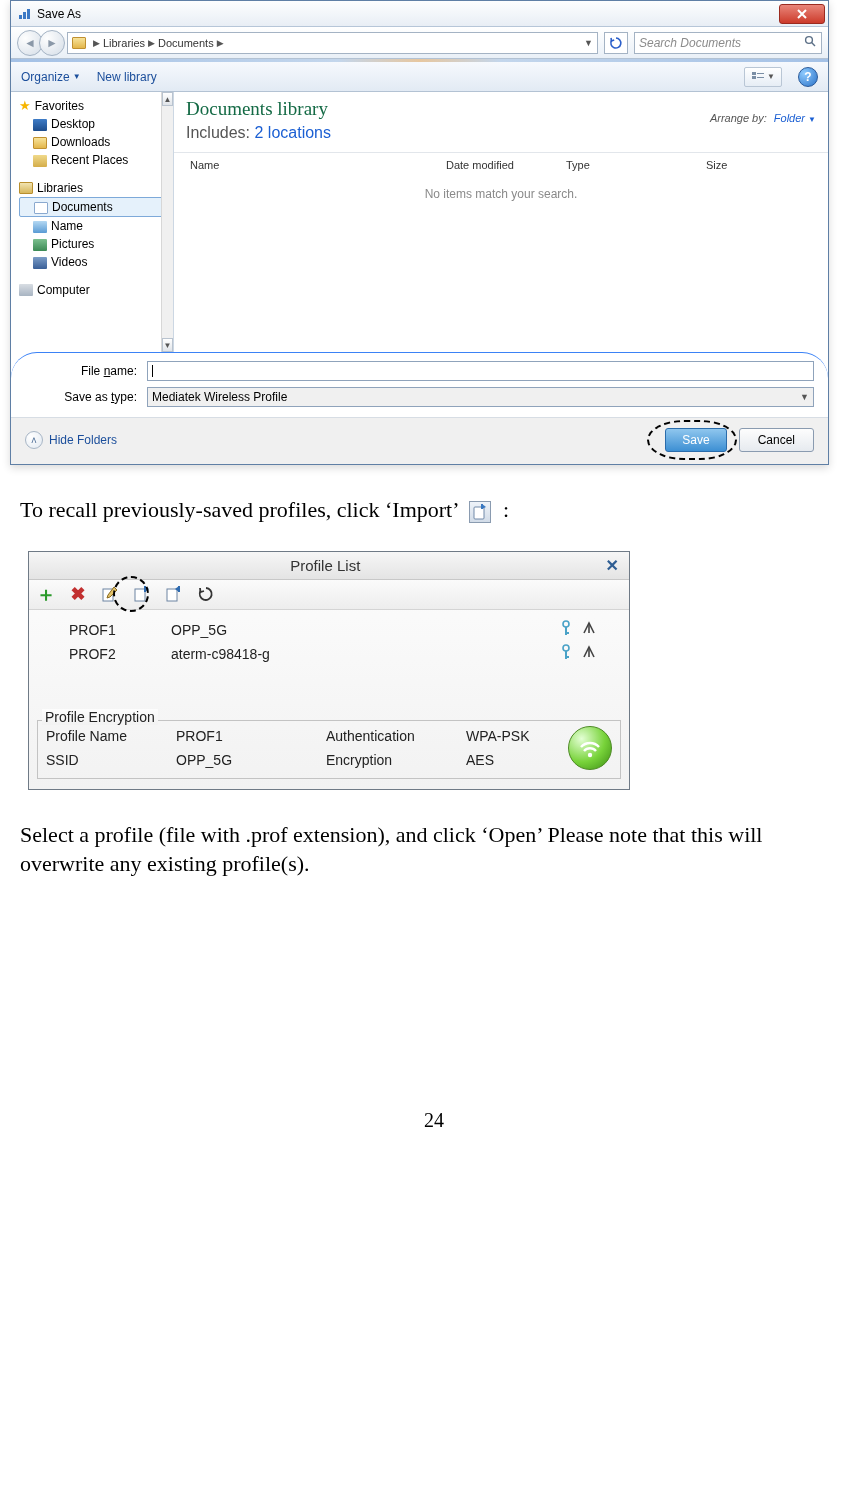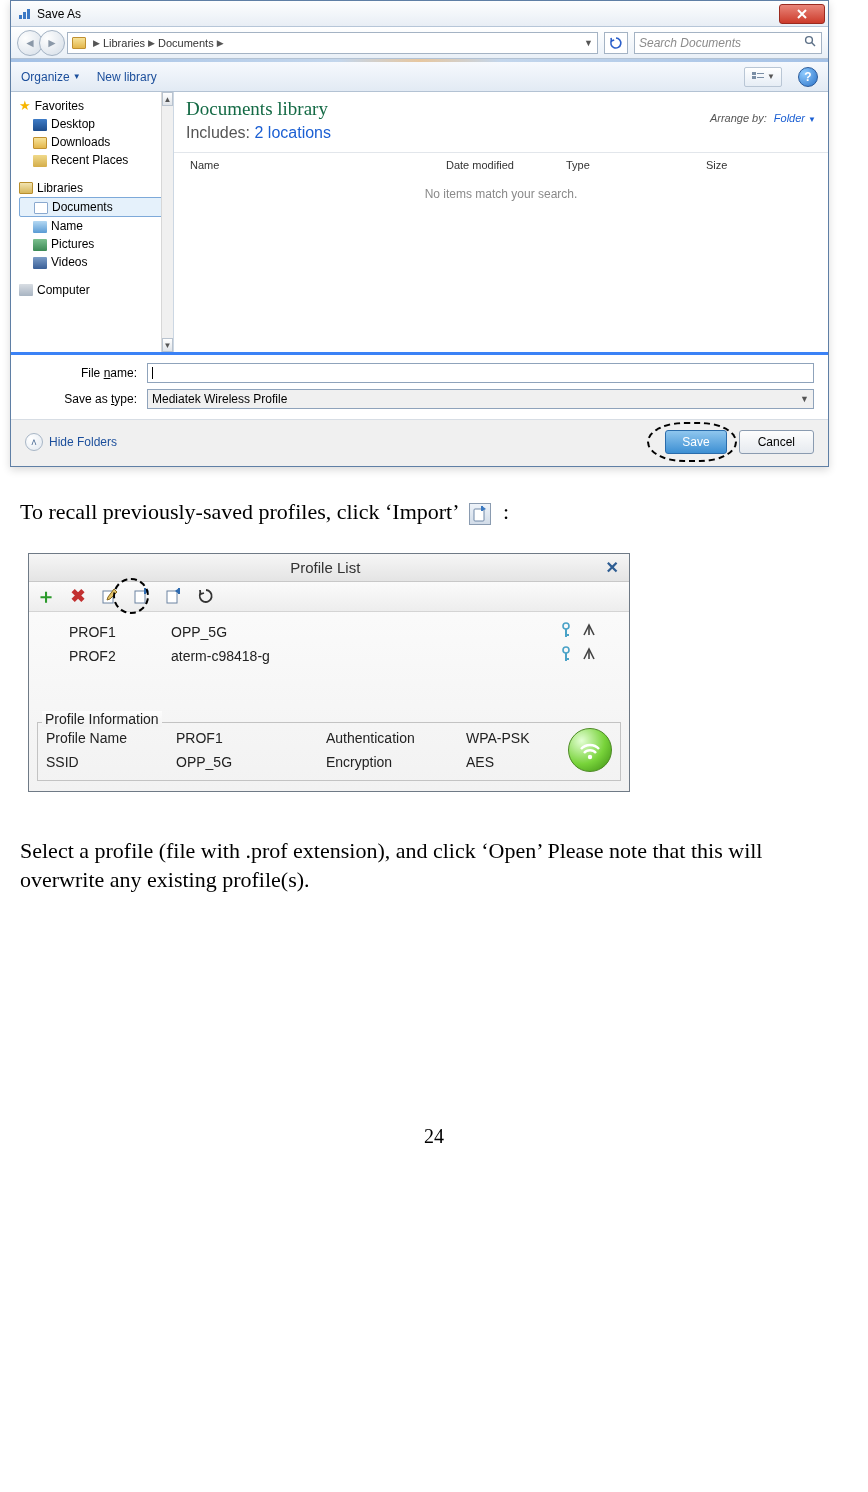--- a/index.html
+++ b/index.html
@@ -63,21 +63,21 @@
   .arrange .val{color:#1b5fd3;margin-left:4px;}
   .arrange .tri{font-size:8px;color:#1b5fd3;}
   .separator{height:1px;background:#e2e6eb;margin:10px -12px 0;}
   .cols{display:flex;font-size:11px;color:#333;padding:6px 0;align-items:center;}
   .col-name{width:260px;padding-left:4px;}
   .col-dm{width:120px;}
   .col-type{width:140px;}
   .col-size{width:80px;}
   .empty-msg{text-align:center;color:#8a8a8a;font-size:12px;margin-top:10px;}
 
-  .file-fields{padding:8px 14px 4px 14px;border-top:3px solid #3b82f6;}
+  .file-fields{padding:8px 14px 4px 14px;border-top:1px solid #3b82f6;border-radius:26px;}
   .field-row{display:flex;align-items:center;margin-bottom:6px;}
   .field-row label{width:122px;text-align:right;padding-right:10px;font-size:12px;}
   .field-row label .u{text-decoration:underline;}
   .field-input{flex:1;height:20px;border:1px solid #8fa3bb;background:#fff;padding:0 4px;display:flex;align-items:center;font-size:12px;}
   .field-input.drop{background:#f0f0f0;justify-content:space-between;}
   .thin-caret{width:1px;height:12px;background:#000;}
 
   .footer{display:flex;align-items:center;padding:10px 14px 12px;gap:12px;background:#f0f0f0;border-top:1px solid #d7dde4;}
   .hide-folders{display:flex;align-items:center;gap:6px;font-size:12px;color:#1b4e9b;}
   .hide-folders .circ{width:18px;height:18px;border-radius:50%;border:1px solid #a8b6c6;background:radial-gradient(circle at 30% 30%,#fff,#e2e9f1);display:flex;align-items:center;justify-content:center;color:#4a6b94;font-size:10px;}
@@ -86,21 +86,21 @@
   .btn.save{background:linear-gradient(#8fc6ee,#3d8fd3);border-color:#2a6cab;color:#fff;padding:0 16px;}
   .dash-oval{position:relative;}
   .dash-oval::before{content:"";position:absolute;left:-18px;right:-10px;top:-8px;bottom:-8px;border:2px dashed #000;border-radius:50%/60%;}
 
   
   .para{font-family:"Times New Roman",serif;font-size:22px;line-height:1.35;margin:0 10px 26px 10px;}
   .import-icon-inline{display:inline-flex;width:22px;height:22px;border:1px solid #8a9bb0;background:linear-gradient(#eef3f9,#d2dce8);vertical-align:middle;margin:0 6px;align-items:center;justify-content:center;}
   .import-icon-inline svg{display:block;}
 
   
-  .profile-wrap{margin:0 10px 44px 18px;}
+  .profile-wrap{margin:0 10px 30px 18px;}
   .profile-panel{width:602px;border:1px solid #6f7a86;background:linear-gradient(#fdfdfd,#f2f2f2);padding:0;font-size:14px;color:#222;}
   .profile-titlebar{height:28px;display:flex;align-items:center;background:linear-gradient(#f6f6f6,#e4e4e4);padding-right:6px;border-bottom:1px solid #c8c8c8;}
   .profile-titlebar .title{flex:1;text-align:center;font-size:15px;color:#333;}
   .profile-close{color:#2f5e93;font-size:16px;font-weight:bold;padding:0 4px;}
   .toolbar{height:30px;display:flex;align-items:center;gap:14px;padding:0 8px;background:linear-gradient(#fbfbfb,#ededed);border-bottom:1px solid #d4d4d4;position:relative;}
   .tb-ico{width:18px;height:18px;display:flex;align-items:center;justify-content:center;}
   .tb-plus{color:#2b9a2b;font-size:20px;font-weight:bold;}
   .tb-x{color:#c23030;font-size:18px;font-weight:bold;}
   .tb-edit{color:#3a5b89;}
   .tb-import{position:relative;}
@@ -385,21 +385,21 @@
                 </svg></span>
             <span class="sig-ico"><svg width="16" height="16" viewBox="0 0 16 16">
                   <path d="M3 13 L8 3 L13 13" fill="none" stroke="#444" stroke-width="1.6"></path>
                   <line x1="8" y1="3" x2="8" y2="13" stroke="#444" stroke-width="1.6"></line>
                 </svg></span>
           </span>
         </div>
       </div>
 
       <div class="profile-info">
-        <span class="legend">Profile Information</span>
+        <span class="legend">Profile Encryption</span>
         <div class="info-grid">
           <span>Profile Name</span>
           <span>PROF1</span>
           <span>Authentication</span>
           <span>WPA-PSK</span>
           <div class="wifi-ball">
             <svg width="26" height="26" viewBox="0 0 26 26">
                 <path d="M4 12 A12 12 0 0 1 22 12" fill="none" stroke="#fff" stroke-width="2.4"></path>
                 <path d="M7 16 A8 8 0 0 1 19 16" fill="none" stroke="#fff" stroke-width="2.4"></path>
                 <circle cx="13" cy="20" r="2.2" fill="#fff"></circle>

